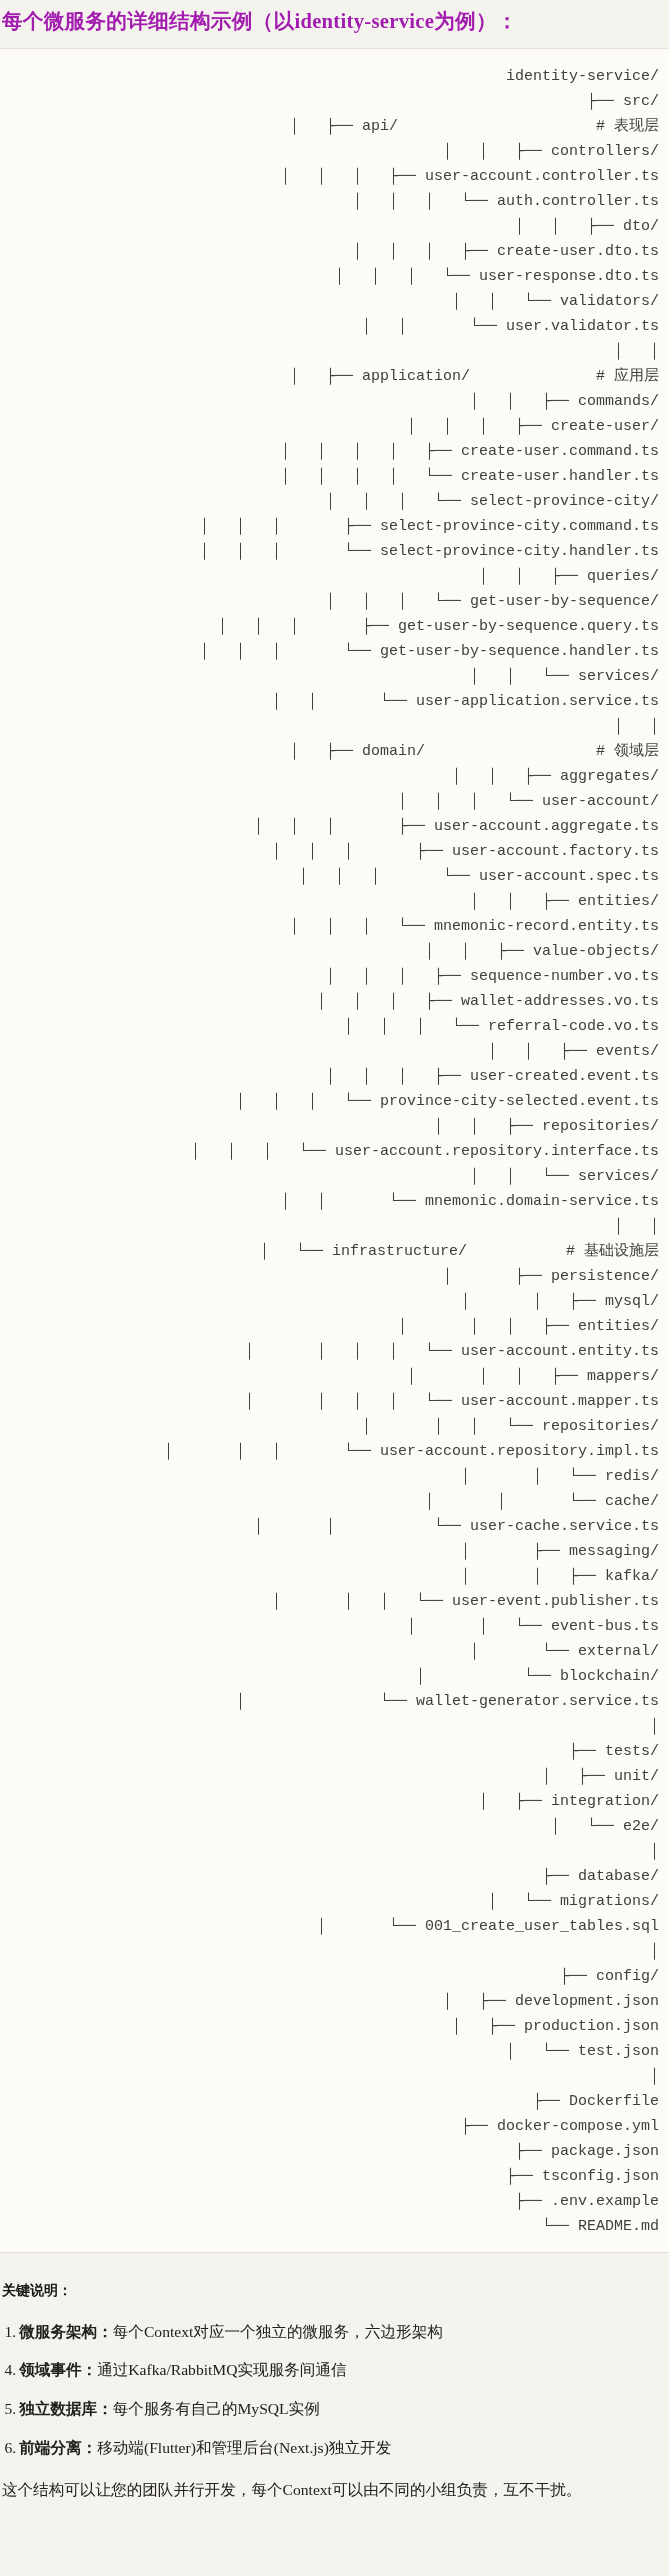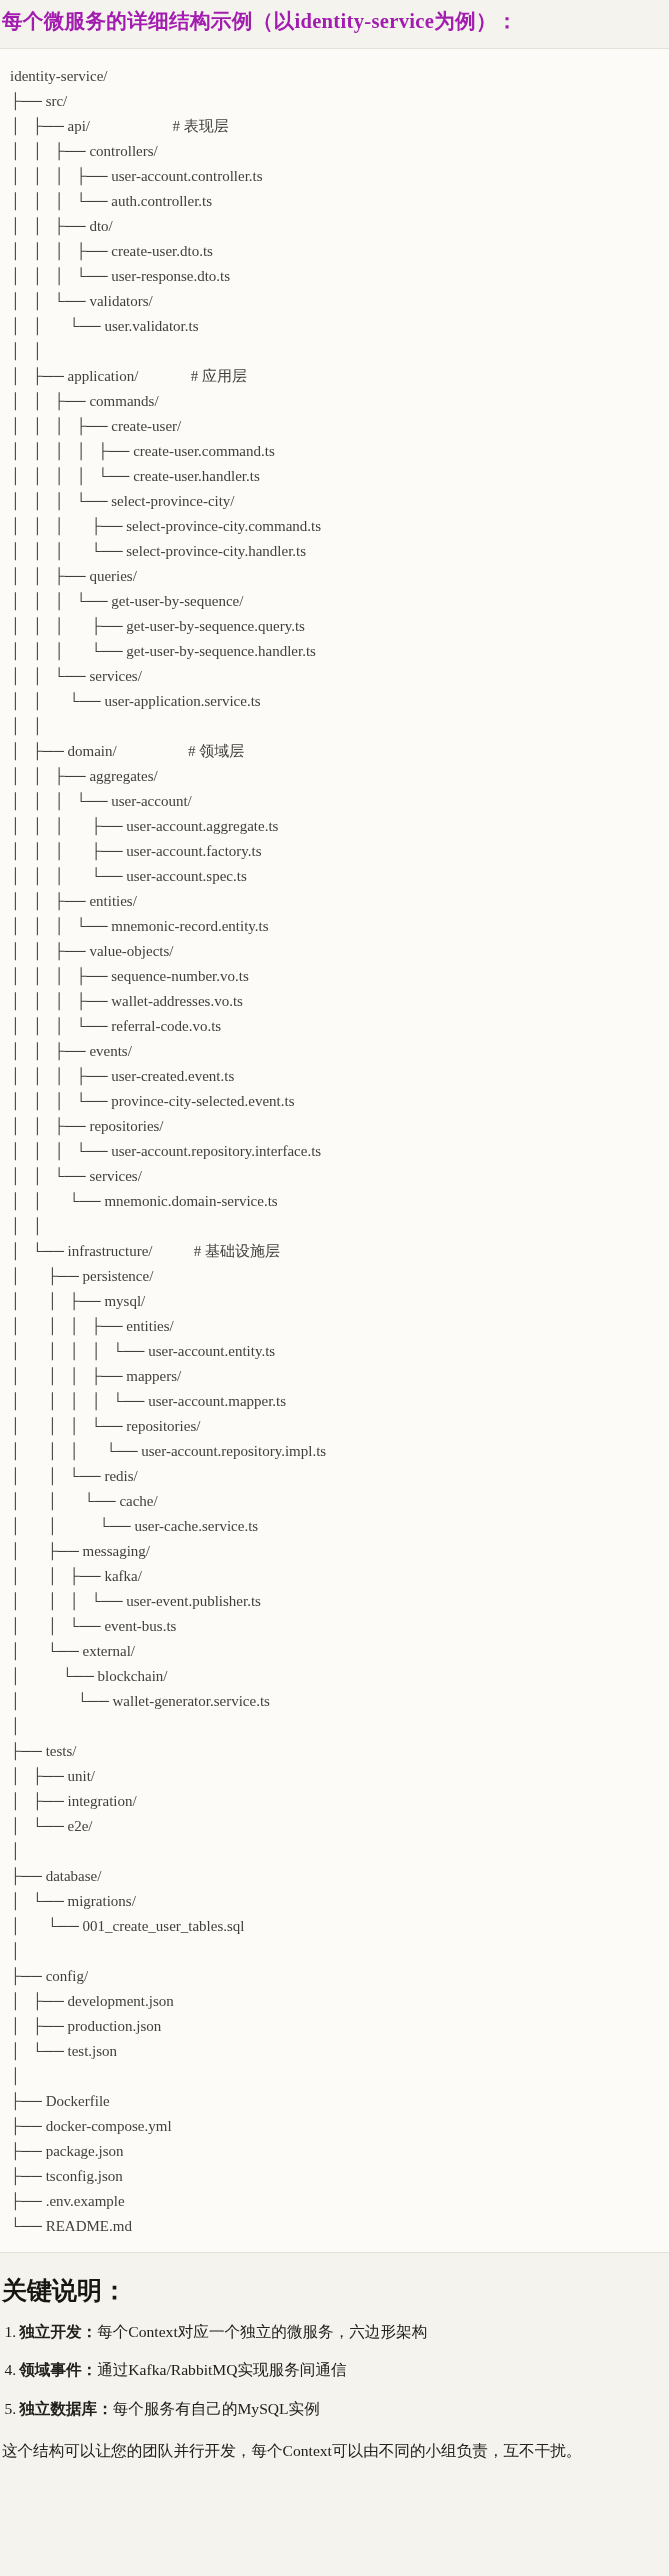--- a/index.html
+++ b/index.html
@@ -28,32 +28,33 @@
   }
   .title-spacer { height: 12px; }
   .code-block {
     background: #fcfbf8;
     border-top: 0.6px solid #e4e1d9;
     border-bottom: 0.6px solid #e4e1d9;
     padding: 15px 10px 13.8px 10px;
   }
   .code-block pre {
     margin: 0;
-    font-family: Liberation Serif, serif;
+    font-family: Liberation Mono, monospace;
     font-size: 15px;
     line-height: 25px;
     color: #403f3b;
     white-space: pre;
+    text-align: right;
   }
   .notes {
     padding: 0 3.8px 0 1.9px;
   }
   .notes-heading {
     margin-top: 25px;
-    font-size: 25px;
+    font-size: 14px;
     line-height: 26px;
     font-weight: bold;
     color: #171613;
   }
   .note-item {
     margin-top: 16.3px;
     font-size: 15.6px;
     line-height: 22.5px;
     padding-left: 2.5px;
     color: #21201c;
@@ -169,32 +170,35 @@
 ├── tsconfig.json
 ├── .env.example
 └── README.md</pre>
   </div>
 
   <div class="notes">
 
     <div class="notes-heading">关键说明：</div>
 
     <div class="note-item">
-      <span class="num">1.</span><span class="label">独立开发：</span><span class="text">每个Context对应一个独立的微服务，六边形架构</span>
+      <span class="num">1.</span><span class="label">微服务架构：</span><span class="text">每个Context对应一个独立的微服务，六边形架构</span>
     </div>
 
 
 
     <div class="note-item">
       <span class="num">4.</span><span class="label">领域事件：</span><span class="text">通过Kafka/RabbitMQ实现服务间通信</span>
     </div>
 
     <div class="note-item">
       <span class="num">5.</span><span class="label">独立数据库：</span><span class="text">每个服务有自己的MySQL实例</span>
     </div>
 
+    <div class="note-item">
+      <span class="num">6.</span><span class="label">前端分离：</span><span class="text">移动端(Flutter)和管理后台(Next.js)独立开发</span>
+    </div>
 
     <div class="notes-footer">这个结构可以让您的团队并行开发，每个Context可以由不同的小组负责，互不干扰。</div>
 
   </div>
 
 </div>
 
 
 </body></html>

